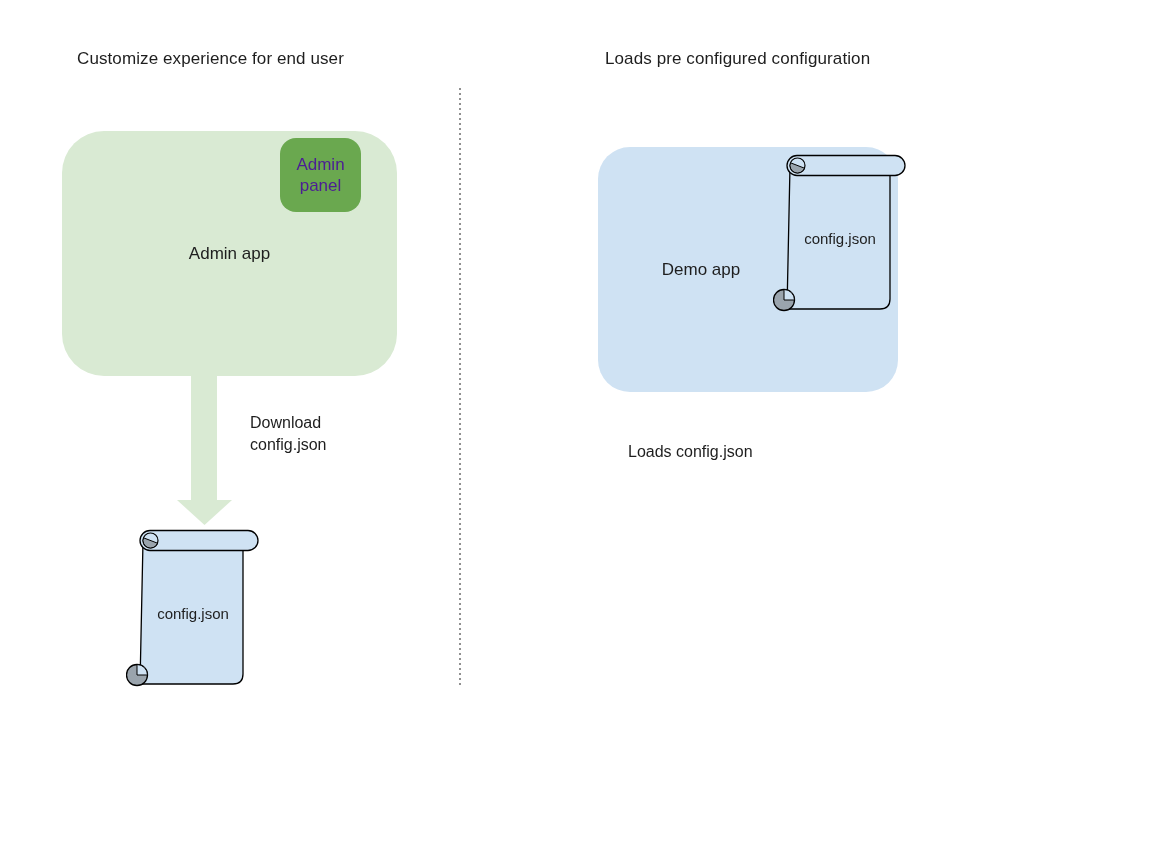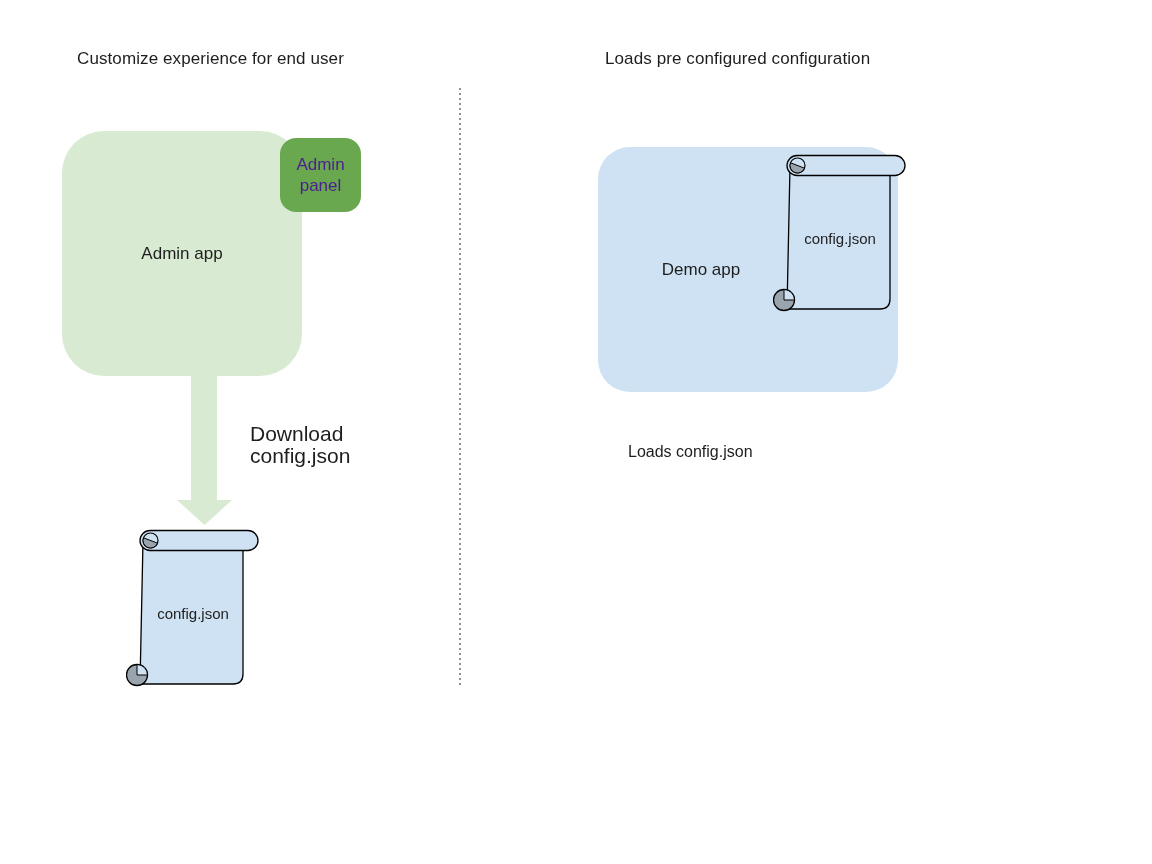--- a/index.html
+++ b/index.html
@@ -30,21 +30,21 @@
     left: 459px;
     top: 88px;
     height: 597px;
     width: 2px;
     background: repeating-linear-gradient(to bottom, #909090 0 2px, transparent 2px 5px);
   }
 
   .admin-app {
     position: absolute;
     left: 62px; top: 131px;
-    width: 240px; height: 245px;
+    width: 335px; height: 245px;
     border-radius: 42px;
     background: #d9ead3;
     display: flex;
     align-items: center;
     justify-content: center;
   }
   .admin-app .box-label { font-size: 17px; }
 
   .admin-panel {
     position: absolute;
@@ -62,22 +62,22 @@
   }
 
   .arrow-svg {
     position: absolute;
     left: 177px; top: 376px;
     width: 55px; height: 149px;
   }
 
   .download-label {
     position: absolute;
-    left: 250px; top: 423px;
-    font-size: 21px;
+    left: 250px; top: 412px;
+    font-size: 16px;
     line-height: 22px;
   }
 
   .demo-app {
     position: absolute;
     left: 598px; top: 147px;
     width: 300px; height: 245px;
     border-radius: 32px;
     background: #cfe2f3;
   }

